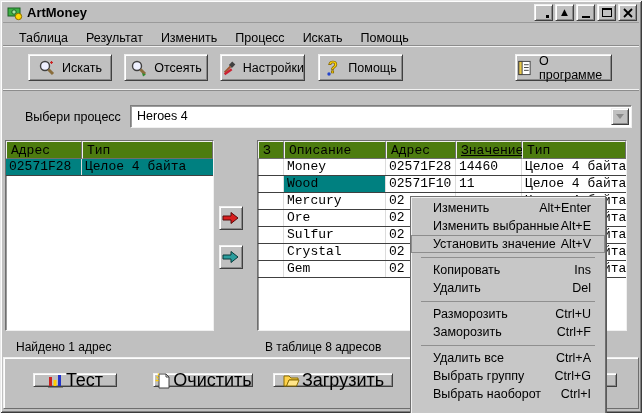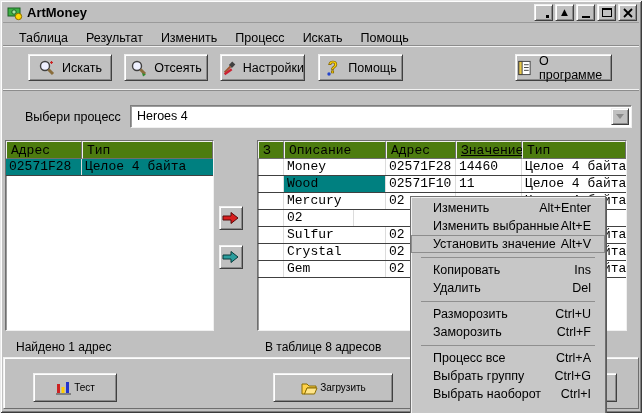--- a/index.html
+++ b/index.html
@@ -60,21 +60,21 @@
   .hr0{width:26px;} .hr1{width:102px;} .hr2{width:70px;} .hr3{width:66px;text-decoration:underline;} .hr4{flex:1;}
 
   
   .abtn{position:absolute;left:219px;width:24px;height:24px;display:flex;align-items:center;justify-content:center;}
 
   .statustext{position:absolute;font-size:12px;}
 
   
   .bottompanel{position:absolute;left:3px;top:357px;width:636px;height:52px;
     border:1px solid;border-color:#f0f0f0 #6e6e6e #6e6e6e #f0f0f0;box-shadow:inset 1px 1px 0 #fdfdfd;}
-  .bbtn{position:absolute;top:373px;height:29px;display:flex;align-items:center;justify-content:center;gap:2px;font-size:10px;}
+  .bbtn{position:absolute;top:373px;height:14px;display:flex;align-items:center;justify-content:center;gap:2px;font-size:18px;}
 
   
   .ctxmenu{position:absolute;left:410px;top:196px;width:196px;height:220px;z-index:50;background:#c7c7c7;
     border:1px solid #6f6f6f;box-shadow:inset 1px 1px 0 #f0f0f0, 1px 1px 0 #5a5a5a;padding-top:2px;display:flex;flex-direction:column;}
   .mitem{height:18px;display:flex;align-items:center;justify-content:space-between;padding:0 14px 0 22px;font-size:12.5px;}
   .mitem.hi{box-shadow:inset 0 0 0 1px #8d8d8d;}
   .msc{text-align:right;}
   .msep{border-top:1px solid #8f8f8f;margin:3.5px 10px;}
 </style>
 </head>
@@ -224,20 +224,21 @@
         </div>
         <div class="trow">
           <div class="tcell rc0"></div>
           <div class="tcell rc1">Mercury</div>
           <div class="tcell rc2">02</div>
           <div class="tcell rc3"></div>
           <div class="tcell rc4">Целое 4 байта</div>
         </div>
         <div class="trow">
           <div class="tcell rc0"></div>
+          <div class="tcell rc1">Ore</div>
           <div class="tcell rc2">02</div>
           <div class="tcell rc3"></div>
           <div class="tcell rc4">Целое 4 байта</div>
         </div>
         <div class="trow">
           <div class="tcell rc0"></div>
           <div class="tcell rc1">Sulfur</div>
           <div class="tcell rc2">02</div>
           <div class="tcell rc3"></div>
           <div class="tcell rc4">Целое 4 байта</div>
@@ -267,20 +268,28 @@
   <div class="bbtn raised" style="left:33px;width:84px;">
     <svg width="17" height="17" viewBox="0 0 17 17">
       <rect x="2" y="5" width="3" height="9" fill="#c22"></rect>
       <rect x="6.5" y="8" width="3" height="6" fill="#fc0"></rect>
       <rect x="11" y="3" width="3" height="11" fill="#23c"></rect>
       <path d="M1 15h15" stroke="#404040"></path>
     </svg>
     <span>Тест</span>
   </div>
 
+  <div class="bbtn raised" style="left:153px;width:100px;">
+    <svg width="17" height="17" viewBox="0 0 17 17">
+      <path d="M5 2h7l3 3v11H5z" fill="#fff" stroke="#404040"></path>
+      <path d="M12 2v3h3" fill="none" stroke="#404040"></path>
+      <path d="M2.5 4.5l2 2M1.5 8.5h3M4 1.5l1 2" stroke="#fc0" stroke-width="1.3"></path>
+    </svg>
+    <span>Очистить</span>
+  </div>
 
   <div class="bbtn raised" style="left:273px;width:120px;">
     <svg width="18" height="16" viewBox="0 0 18 16">
       <path d="M2 4h5l2 2h7v2H7l-2 6H2z" fill="#ffd24a" stroke="#8a6d00"></path>
       <path d="M7 8h10l-2.5 6H4.5z" fill="#ffe58a" stroke="#8a6d00"></path>
     </svg>
     <span>Загрузить</span>
   </div>
 
   <div class="bbtn raised" style="left:413px;width:100px;">
@@ -316,21 +325,21 @@
       <div class="mitem">
         <span>Разморозить</span>
         <span class="msc">Ctrl+U</span>
       </div>
       <div class="mitem">
         <span>Заморозить</span>
         <span class="msc">Ctrl+F</span>
       </div>
       <div class="msep"></div>
       <div class="mitem">
-        <span>Процесс все</span>
+        <span>Удалить все</span>
         <span class="msc">Ctrl+A</span>
       </div>
       <div class="mitem">
         <span>Выбрать группу</span>
         <span class="msc">Ctrl+G</span>
       </div>
       <div class="mitem">
         <span>Выбрать наоборот</span>
         <span class="msc">Ctrl+I</span>
       </div>

